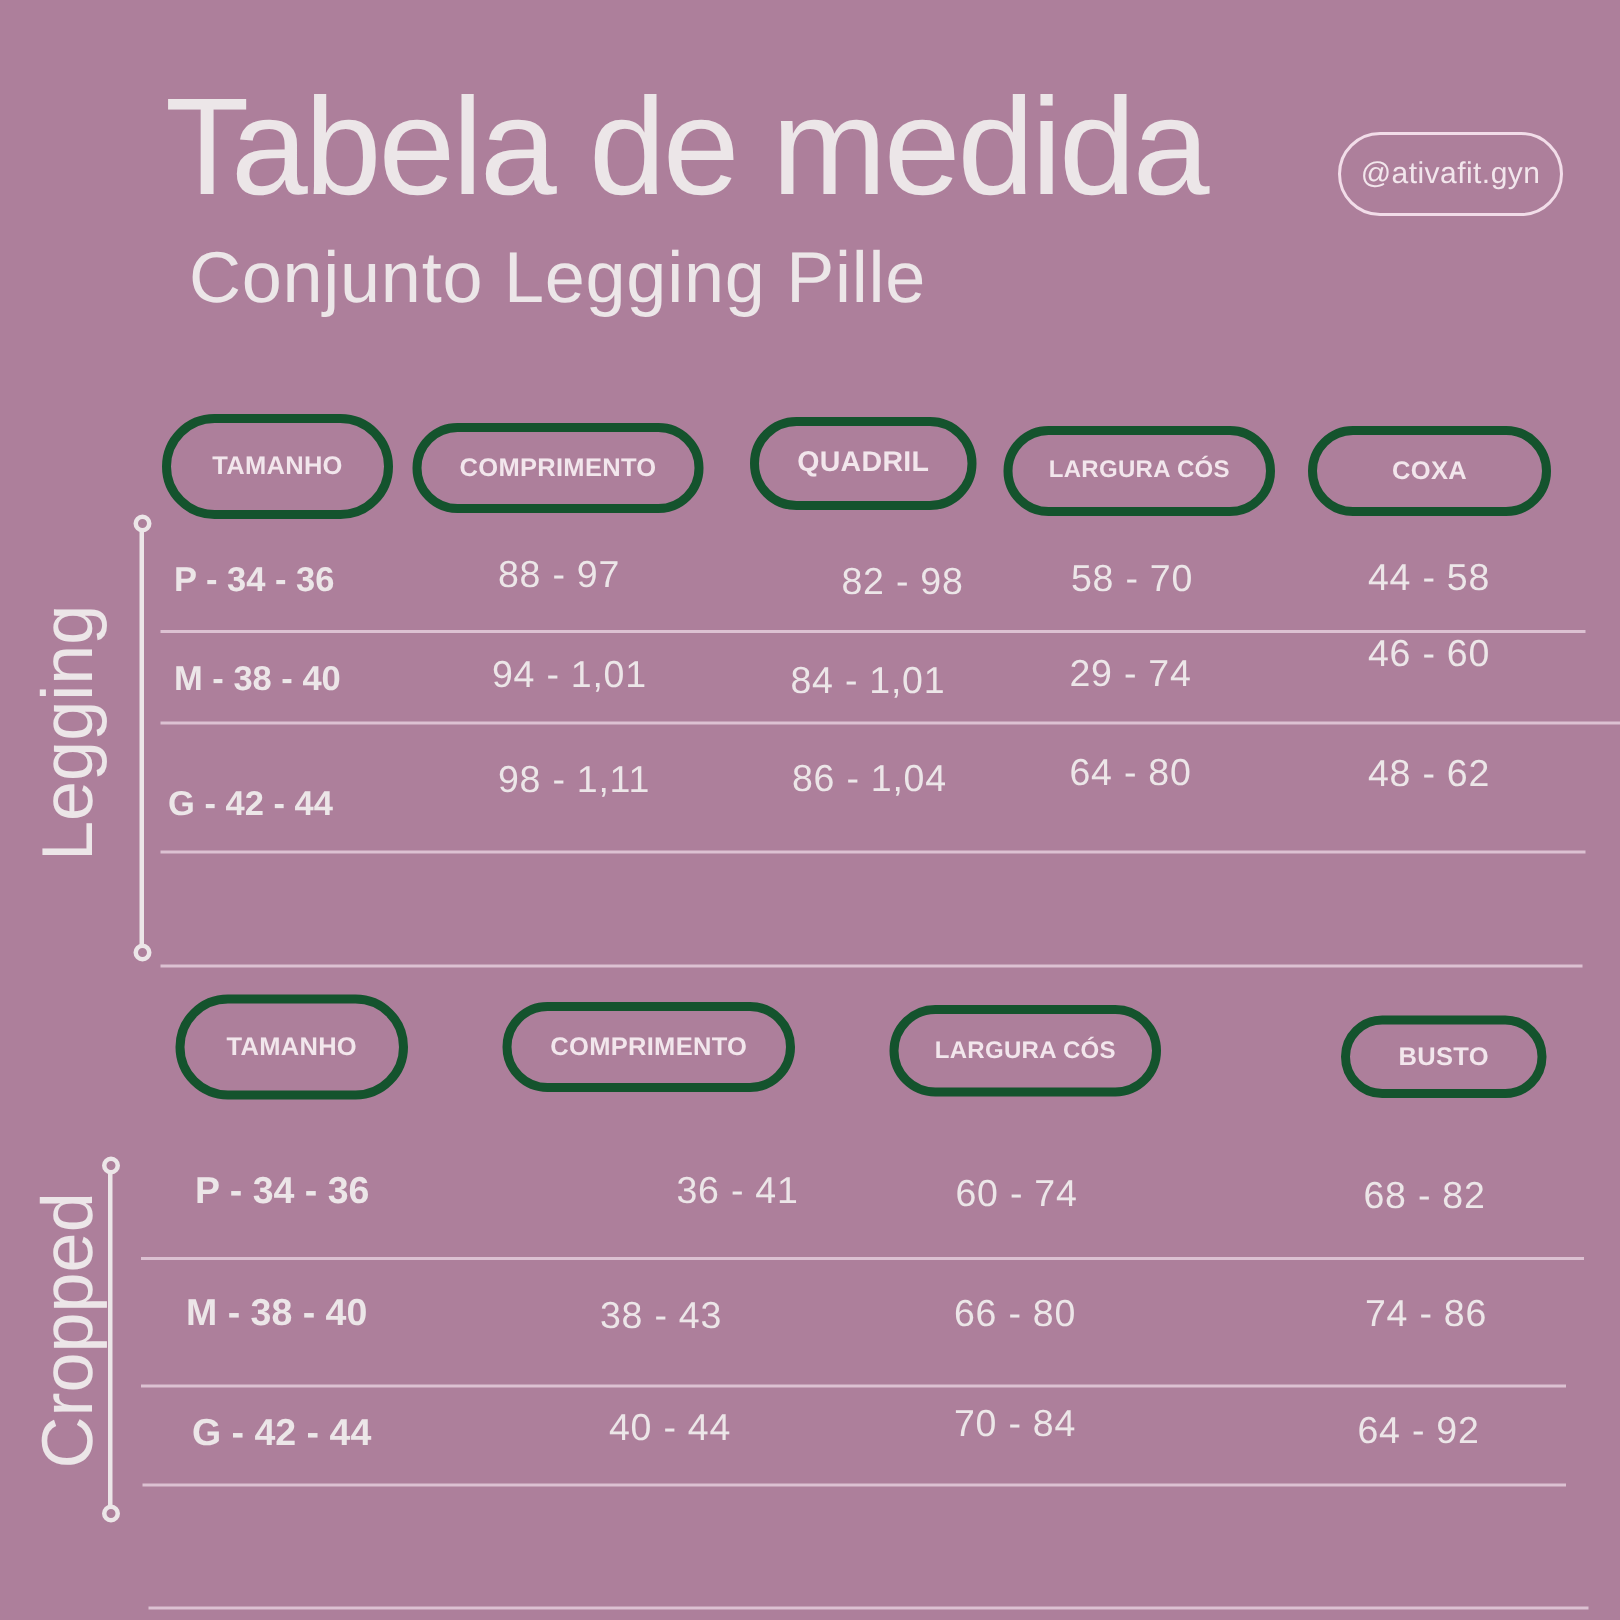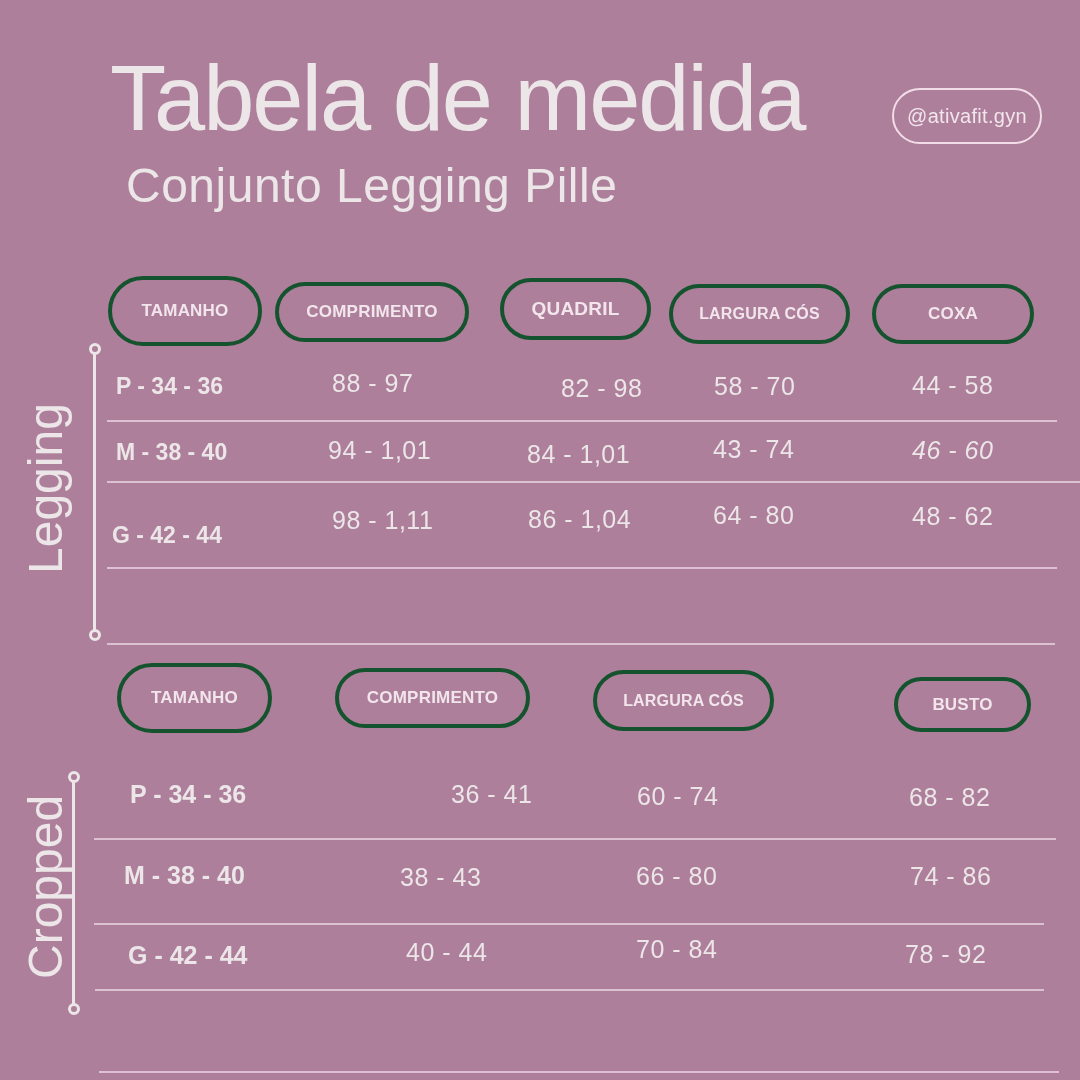--- a/index.html
+++ b/index.html
@@ -40,21 +40,21 @@
       border: 2px solid #f2dde9;
       border-radius: 30px;
       box-sizing: border-box;
       display: flex; align-items: center; justify-content: center;
       font-size: 20px;
       color: #f2e6ec;
       letter-spacing: 0.3px;
     }
     .pill {
       position: absolute;
-      border: 4px solid #14532d;
+      border: 6px solid #14532d;
       border-radius: 40px;
       box-sizing: border-box;
       display: flex; align-items: center; justify-content: center;
       font-weight: 700;
       color: #f2e6ec;
       white-space: nowrap;
       letter-spacing: 0.2px;
     }
     .size-label {
       position: absolute;
@@ -126,22 +126,22 @@
     <div class="val" style="left:539px; top:376px;margin-left:22px;">82 - 98</div>
     <div class="val" style="left:714px; top:374px;">58 - 70</div>
     <div class="val" style="left:912px; top:373px;text-align:right;">44 - 58</div>
   </div>
   <div class="hline" style="left:107px; top:420px; width:950px;"></div>
 
   <div>
     <div class="size-label" style="left:116px; top:441px;">M - 38 - 40</div>
     <div class="val" style="left:328px; top:438px;">94 - 1,01</div>
     <div class="val" style="left:527px; top:442px;">84 - 1,01</div>
-    <div class="val" style="left:713px; top:437px;">43 - 74</div>
-    <div class="val" style="left:912px; top:438px;font-style:italic;">46 - 60</div>
+    <div class="val" style="left:713px; top:437px;">29 - 74</div>
+    <div class="val" style="left:912px; top:424px;">46 - 60</div>
   </div>
   <div class="hline" style="left:107px; top:481px; width:973px;"></div>
 
   <div>
     <div class="size-label" style="left:112px; top:524px;">G - 42 - 44</div>
     <div class="val" style="left:332px; top:508px;">98 - 1,11</div>
     <div class="val" style="left:528px; top:507px;">86 - 1,04</div>
     <div class="val" style="left:713px; top:503px;">64 - 80</div>
     <div class="val" style="left:912px; top:504px;">48 - 62</div>
   </div>
@@ -174,17 +174,17 @@
     <div class="val" style="left:400px; top:865px;">38 - 43</div>
     <div class="val" style="left:636px; top:864px;">66 - 80</div>
     <div class="val" style="left:910px; top:864px;">74 - 86</div>
   </div>
   <div class="hline" style="left:94px; top:923px; width:950px;"></div>
 
   <div>
     <div class="size-label" style="left:128px; top:943px; font-size:25px;">G - 42 - 44</div>
     <div class="val" style="left:406px; top:940px;">40 - 44</div>
     <div class="val" style="left:636px; top:937px;">70 - 84</div>
-    <div class="val" style="left:905px; top:942px;">78 - 92</div>
+    <div class="val" style="left:905px; top:942px;">64 - 92</div>
   </div>
   <div class="hline" style="left:95px; top:989px; width:949px;"></div>
   <div class="hline" style="left:99px; top:1071px; width:960px;"></div>
 </div>
 
 </body></html>

